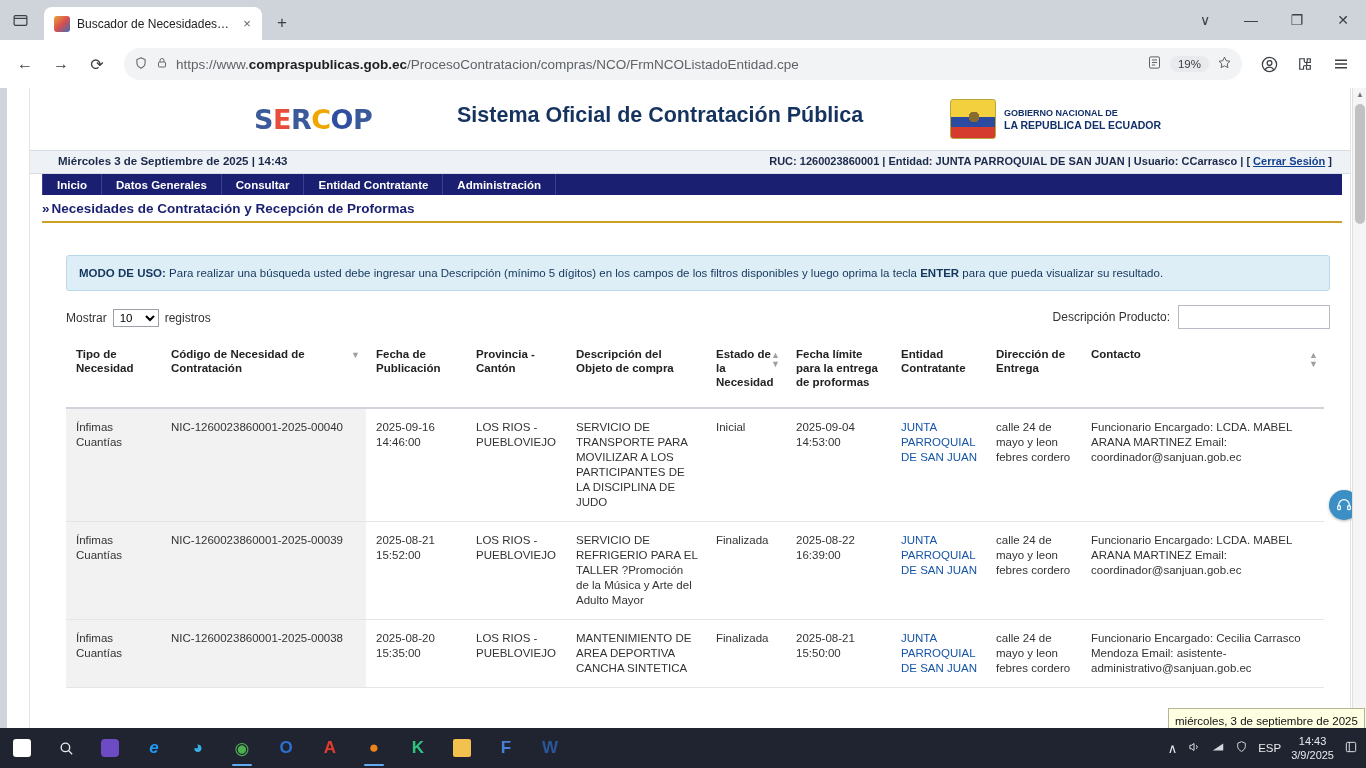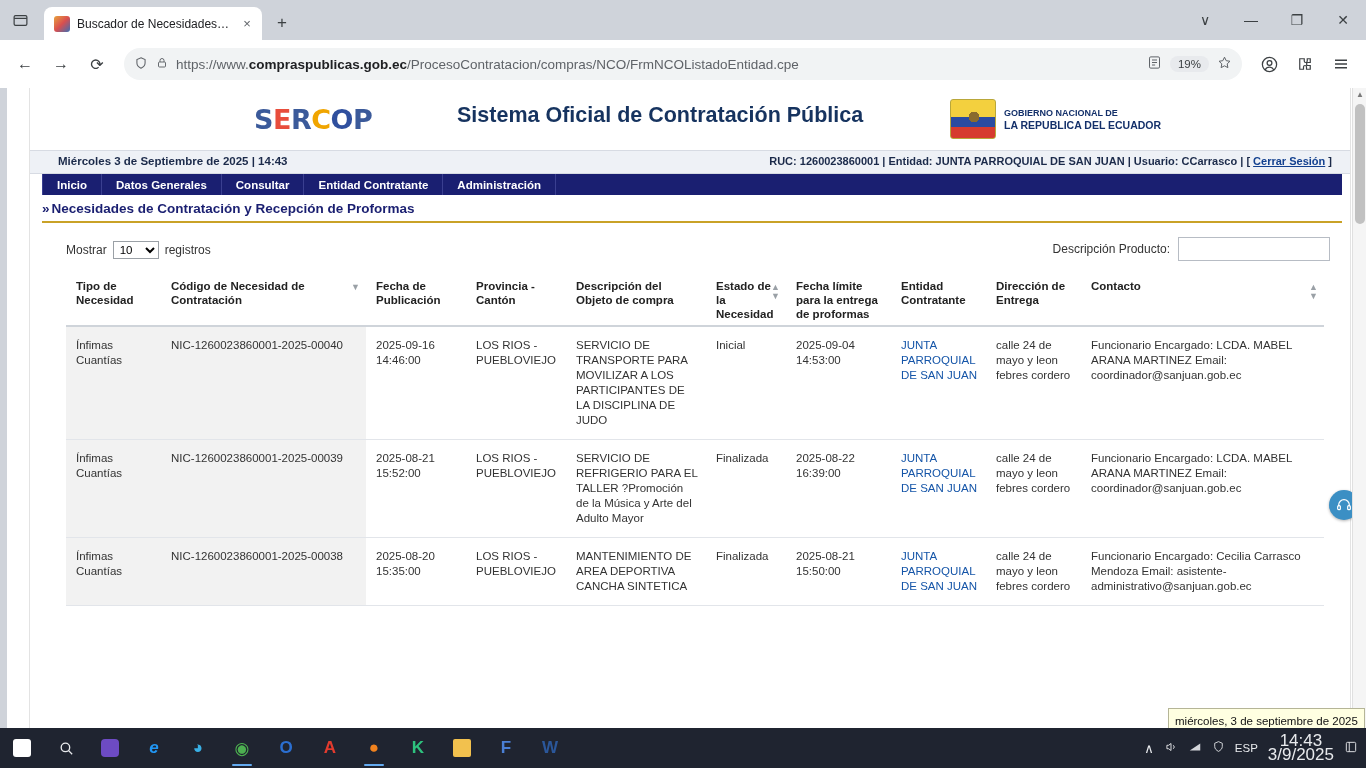--- a/index.html
+++ b/index.html
@@ -219,21 +219,21 @@
 
   
   table.grid {
     margin: 0 20px 0 36px;
     width: 1258px;
     border-collapse: collapse;
     font-size: 11.5px; color: #333;
   }
   table.grid thead th {
     text-align: left; vertical-align: top;
-    padding: 10px 8px 4px 10px;
+    padding: 10px 8px 18px 10px;
     font-weight: bold; color: #222;
     border-bottom: 2px solid #cfd4da;
     line-height: 14px;
     position: relative;
   }
   table.grid thead th .sort {
     position: absolute; right: 6px; top: 14px;
     color: #9aa0a6; font-size: 9px; line-height: 9px;
   }
   table.grid tbody td {
@@ -278,21 +278,21 @@
   .tb-item .underline {
     position: absolute; bottom: 2px; left: 12px; width: 20px; height: 2px;
     background: #63aaf0; border-radius: 1px;
   }
   .sq { width: 18px; height: 18px; border-radius: 3px; }
   .tray {
     position: absolute; right: 0; top: 0; height: 40px;
     display: flex; align-items: center; gap: 10px; padding-right: 8px;
     color: #e8eaed; font-size: 11.5px;
   }
-  .clock { text-align: center; line-height: 14px; font-size: 17px; }
+  .clock { text-align: center; line-height: 14px; font-size: 11px; }
   .tray-icon { font-size: 13px; }
 </style>
 </head>
 <body>
 
 <div id="app">
 
   <div class="tabstrip">
     <div class="tabs-left-icon">
       <svg width="17" height="17" viewBox="0 0 24 24" fill="none" stroke="#3c4043" stroke-width="1.7">
@@ -405,20 +405,23 @@
         <div class="nav-item">Entidad Contratante</div>
         <div class="nav-item">Administración</div>
         <div class="nav-spacer"></div>
       </div>
 
       <div class="crumb">
         <span class="chev">»</span>
         <span>Necesidades de Contratación y Recepción de Proformas</span>
       </div>
 
+      <div class="notice">
+        <b>MODO DE USO:</b><span> Para realizar una búsqueda usted debe ingresar una Descripción (mínimo 5 dígitos) en los campos de los filtros disponibles y luego oprima la tecla </span><b>ENTER</b><span> para que pueda visualizar su resultado.</span>
+      </div>
 
       <div class="tbl-controls">
         <div class="show-wrap">
           <span>Mostrar</span>
           <select>
             <option>10</option>
             <option>25</option>
             <option>50</option>
             <option>100</option>
           </select>

